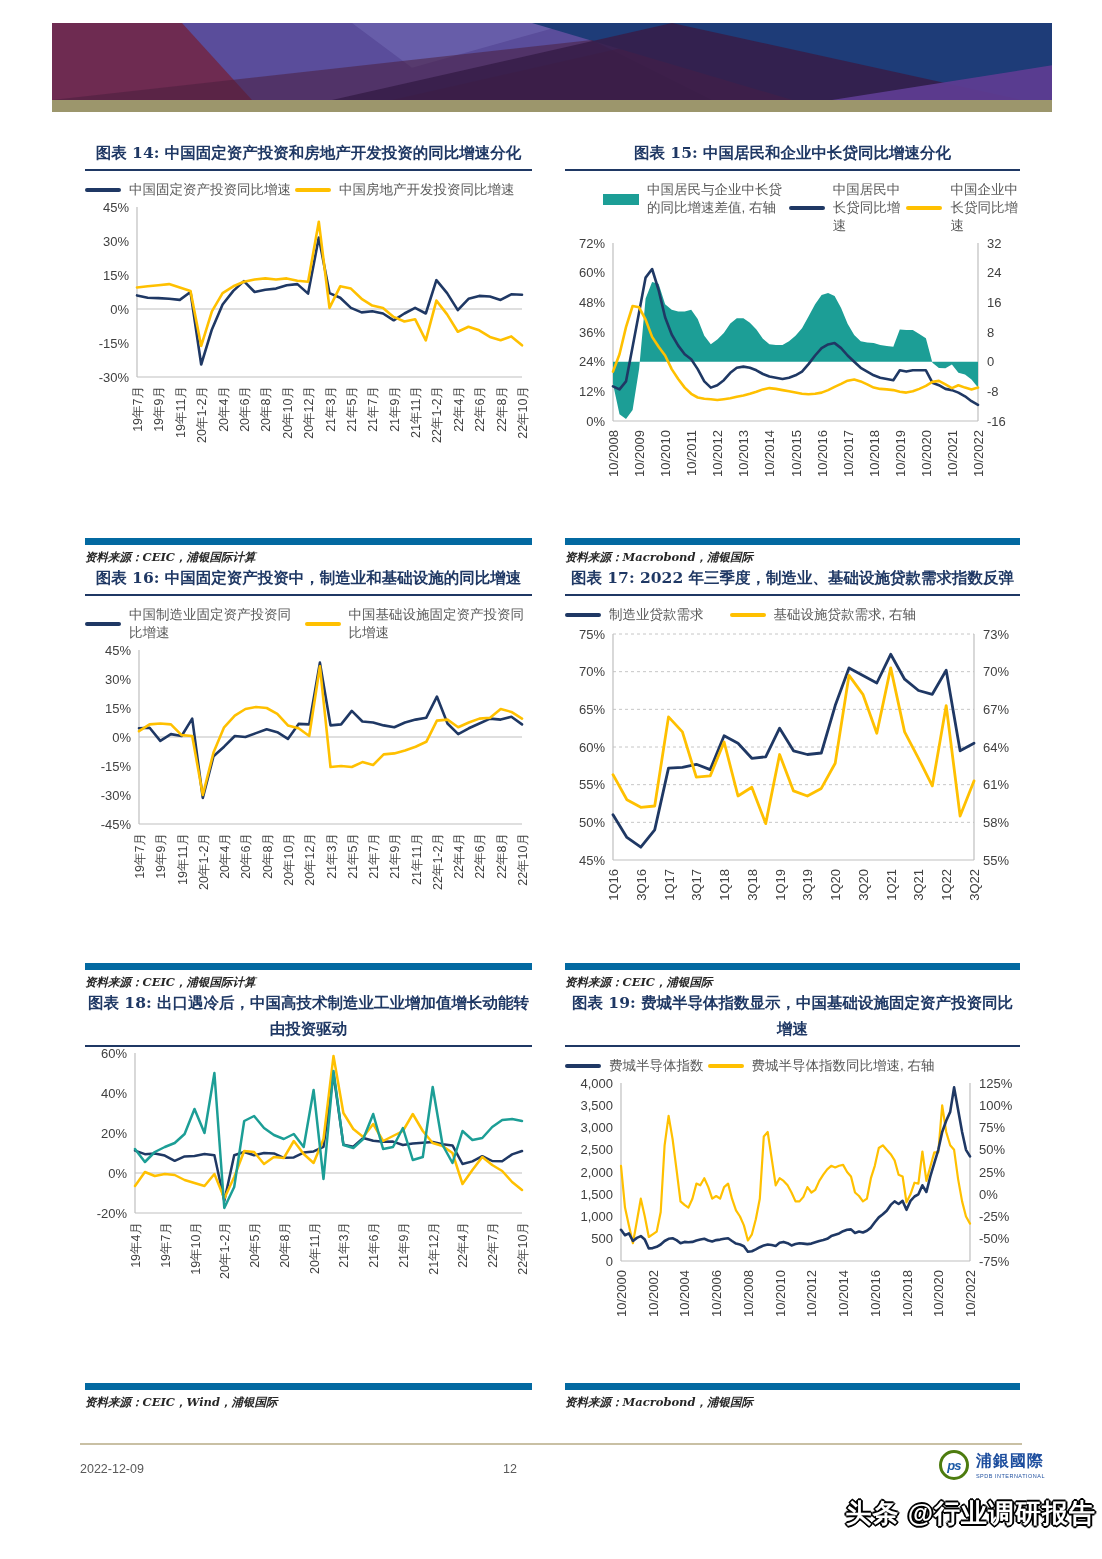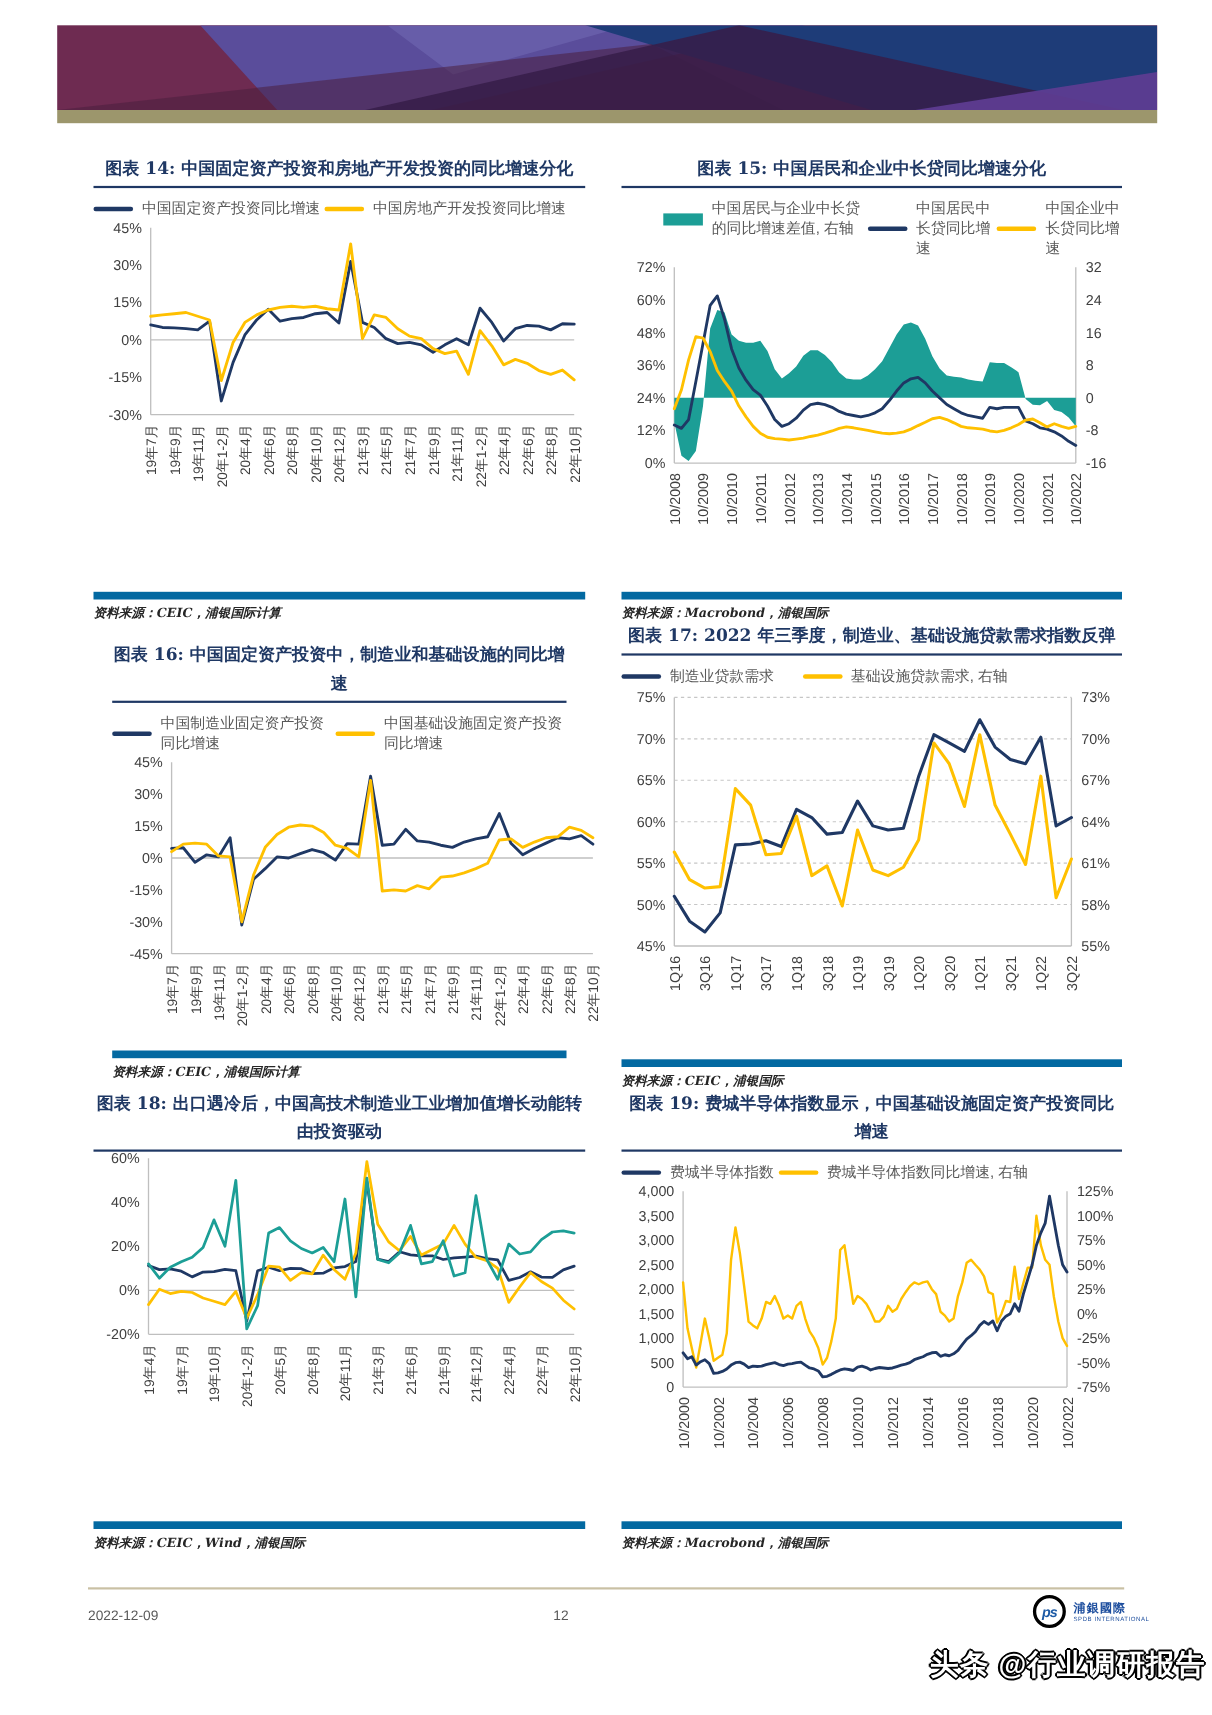--- a/index.html
+++ b/index.html
@@ -35,24 +35,24 @@
   .chart{line-height:0;}
   .src{margin-top:auto;border-top:7px solid #0369a1;padding-top:5px;
        font-size:11.5px;font-weight:600;font-style:italic;color:#262626;
        font-family:"DejaVu Serif","Liberation Serif",serif;}
 
   
   .footer-rule{position:absolute;left:80px;top:1443px;width:942px;height:2px;background:#C9C0A4;}
   .footer-date{position:absolute;left:80px;top:1462px;font-size:12.5px;color:#595959;}
   .footer-page{position:absolute;left:80px;top:1462px;width:860px;text-align:center;font-size:12.5px;color:#595959;}
   .brand{position:absolute;right:57px;top:1450px;display:flex;align-items:center;gap:7px;}
-  .logo-mark{width:30px;height:30px;border-radius:50%;border:3px solid #000000;box-sizing:border-box;
+  .logo-mark{width:30px;height:30px;border-radius:50%;border:3px solid #4d7c0f;box-sizing:border-box;
              display:flex;align-items:center;justify-content:center;color:#1D5BA6;
              font-weight:bold;font-style:italic;font-size:13px;letter-spacing:-1px;}
-  .brand-name{font-size:11px;font-weight:bold;color:#1D4E9E;letter-spacing:1px;}
+  .brand-name{font-size:16px;font-weight:bold;color:#1D4E9E;letter-spacing:1px;}
   .brand-sub{font-size:5.5px;color:#1D4E9E;letter-spacing:.5px;margin-top:1px;}
 
   .watermark{position:absolute;right:6px;top:1496px;font-size:26px;font-weight:bold;color:#ffffff;
              letter-spacing:1px;white-space:nowrap;
              text-shadow:-2px 0 #000,2px 0 #000,0 -2px #000,0 2px #000,-1px -1px #000,1px 1px #000,-1px 1px #000,1px -1px #000;}
 </style>
 </head>
 <body>
 
 <div class="page">
@@ -165,21 +165,21 @@
             <text x="365.85714285714283" y="193" text-anchor="end" font-size="13" fill="#404040" transform="rotate(-90 365.85714285714283 193)">10/2020</text>
             <text x="391.92857142857144" y="193" text-anchor="end" font-size="13" fill="#404040" transform="rotate(-90 391.92857142857144 193)">10/2021</text>
             <text x="418" y="193" text-anchor="end" font-size="13" fill="#404040" transform="rotate(-90 418 193)">10/2022</text>
             <polygon points="48.0,146.9 54.5,177.3 61.0,182.1 67.6,172.9 74.1,132.1 80.6,61.6 87.1,44.9 93.6,46.8 100.1,67.2 106.7,72.8 113.2,74.6 119.7,74.6 126.2,72.8 132.7,82.0 139.3,98.7 145.8,107.2 152.3,102.4 158.8,96.1 165.3,86.5 171.8,81.3 178.4,81.3 184.9,85.7 191.4,92.4 197.9,101.7 204.4,107.2 210.9,108.0 217.5,108.0 224.0,104.3 230.5,98.7 237.0,91.3 243.5,79.4 250.1,67.2 256.6,57.9 263.1,56.1 269.6,59.0 276.1,70.9 282.6,86.8 289.2,98.0 295.7,104.3 302.2,105.4 308.7,106.1 315.2,108.0 321.8,109.1 328.3,109.8 334.8,92.4 341.3,93.1 347.8,93.1 354.3,96.9 360.9,101.3 367.4,125.8 373.9,131.0 380.4,131.3 386.9,127.6 393.4,135.8 400.0,137.6 406.5,142.5 413.0,150.6 413,124.7 48,124.7" fill="#1C9E96"></polygon>
             <polyline points="48.0,149.4 54.5,152.4 61.0,144.4 67.6,109.8 74.1,75.2 80.6,40.6 87.1,32.0 93.6,53.0 100.1,80.2 106.7,97.5 113.2,108.6 119.7,117.3 126.2,122.2 132.7,132.1 139.3,144.4 145.8,150.6 152.3,148.2 158.8,143.2 165.3,135.8 171.8,130.8 178.4,129.6 184.9,130.8 191.4,133.3 197.9,137.0 204.4,139.5 210.9,140.7 217.5,142.0 224.0,140.7 230.5,138.3 237.0,134.6 243.5,127.1 250.1,118.5 256.6,111.1 263.1,107.4 269.6,106.1 276.1,111.1 282.6,118.5 289.2,124.7 295.7,130.8 302.2,134.6 308.7,138.3 315.2,140.7 321.8,142.0 328.3,143.2 334.8,133.3 341.3,134.6 347.8,133.3 354.3,133.3 360.9,133.3 367.4,145.7 373.9,148.2 380.4,151.9 386.9,153.1 393.4,155.6 400.0,159.3 406.5,164.2 413.0,167.9" fill="none" stroke="#1F3864" stroke-width="2.6" stroke-linejoin="round" stroke-linecap="round"></polyline>
             <polyline points="48.0,134.6 54.5,117.3 61.0,90.1 67.6,69.0 74.1,70.3 80.6,82.6 87.1,99.9 93.6,109.8 100.1,118.5 106.7,132.1 113.2,142.0 119.7,150.6 126.2,156.8 132.7,160.5 139.3,161.8 145.8,162.2 152.3,163.0 158.8,162.2 165.3,161.3 171.8,159.8 178.4,158.5 184.9,156.8 191.4,154.8 197.9,152.4 204.4,151.1 210.9,151.9 217.5,153.1 224.0,154.3 230.5,155.6 237.0,156.8 243.5,157.3 250.1,156.8 256.6,155.6 263.1,153.1 269.6,149.9 276.1,146.9 282.6,143.7 289.2,142.5 295.7,144.4 302.2,147.4 308.7,150.6 315.2,151.9 321.8,152.4 328.3,153.1 334.8,154.8 341.3,155.6 347.8,154.3 354.3,151.9 360.9,148.9 367.4,144.9 373.9,143.9 380.4,147.4 386.9,151.1 393.4,148.2 400.0,150.6 406.5,152.4 413.0,150.6" fill="none" stroke="#FFC000" stroke-width="2.6" stroke-linejoin="round" stroke-linecap="round"></polyline>
           </svg></div>
       <div class="src">资料来源：Macrobond，浦银国际</div>
     </figure>
 
-    <figure class="fig" style="margin:17px">
+    <figure class="fig" style="margin:0">
       <div class="fig-title">图表 16: 中国固定资产投资中，制造业和基础设施的同比增速</div>
       <div class="legend center" id="legend-fig16">
           <div class="lg-item">
             <span class="sw line" style="background: rgb(31, 56, 100);"></span>
             <span class="lg-label">中国制造业固定资产投资同比增速</span>
           </div>
           <div class="lg-item">
             <span class="sw line" style="background: rgb(255, 192, 0);"></span>
             <span class="lg-label">中国基础设施固定资产投资同比增速</span>
           </div>

